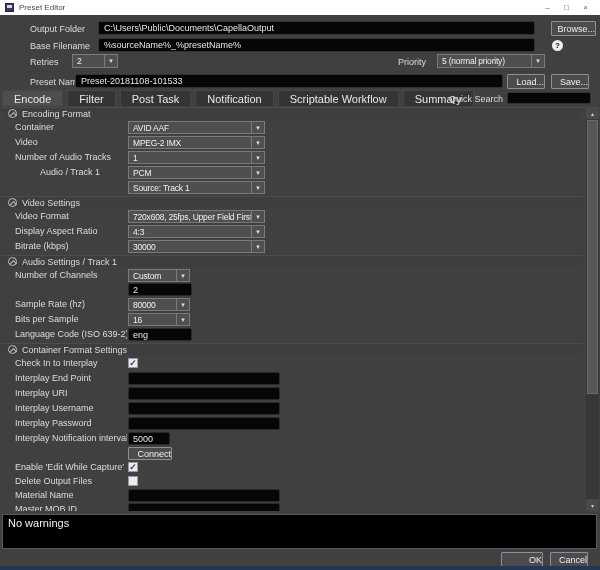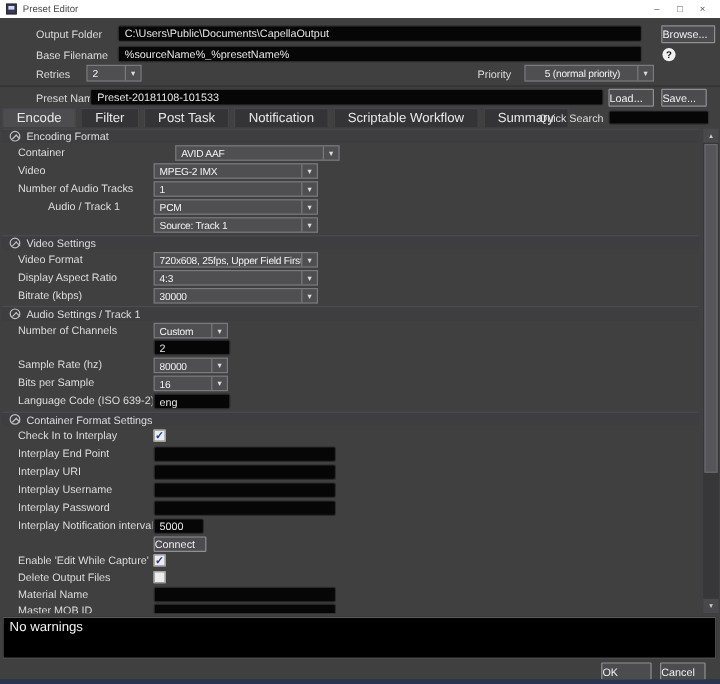--- a/index.html
+++ b/index.html
@@ -19,21 +19,21 @@
 
   .dlgbody { position:absolute; top:15px; left:0; right:0; bottom:0; }
 
   .lbl { font-size:9px; color:#dcdcdc; white-space:nowrap; }
   .abs { position:absolute; }
 
   .tin { position:absolute; background:#060606; border:1px solid #333336; border-radius:2px;
          color:#e6e6e6; font-size:9px; height:14px; padding:0 5px; font-family:inherit; outline:none; }
 
   .btn { background:#4c4c4f; border:1px solid #8f8f92; border-radius:1px; color:#f0f0f0;
-         font-size:9px; display:flex; align-items:center; justify-content:flex-start; cursor:default; }
+         font-size:9px; display:flex; align-items:center; justify-content:flex-end; cursor:default; }
 
   .dd { display:flex; align-items:stretch; background:#4f4f52; border:1px solid #7a7a7d; height:14px; }
   .dd-val { flex:1; font-size:8.5px; letter-spacing:-0.2px; color:#f2f2f2; display:flex; align-items:center;
             padding:0 4px; white-space:nowrap; overflow:hidden; }
   .dd-arr { width:13px; border-left:1px solid #7a7a7d; display:flex; align-items:center;
             justify-content:center; font-size:7px; color:#dddddd; flex:none; }
 
   .help-icon { position:absolute; width:11px; height:11px; border-radius:50%; background:#f0f0f0;
                color:#111; font-size:8px; font-weight:bold; display:flex; align-items:center; justify-content:center; }
 
@@ -104,21 +104,21 @@
     <span class="lbl abs" style="left:30px; top:26px;">Base Filename</span>
     <input class="tin" style="left: 98px; top: 23px; width: 437px;" value="%sourceName%_%presetName%">
     <span class="help-icon" style="left:552px; top:25px;">?</span>
 
     <span class="lbl abs" style="left:30px; top:42px;text-align:center;">Retries</span>
     <div class="dd abs" style="left:72px; top:39px; width:46px;">
       <span class="dd-val">2</span>
       <span class="dd-arr">▾</span>
     </div>
     <span class="lbl abs" style="left:398px; top:42px;">Priority</span>
-    <div class="dd abs" style="left:437px; top:39px; width:108px;padding-left:12px;">
+    <div class="dd abs" style="left:437px; top:39px; width:108px;">
       <span class="dd-val">5 (normal priority)</span>
       <span class="dd-arr">▾</span>
     </div>
 
     <div class="hsep" style="top:56px;"></div>
 
     <span class="lbl abs" style="left:30px; top:62px;">Preset Name</span>
     <input class="tin" style="left: 75px; top: 59px; width: 428px;" value="Preset-20181108-101533">
     <div class="btn abs" style="left:507px; top:59px; width:38px; height:15px;">
         <span>Load...</span>
@@ -152,21 +152,21 @@
 
     <div class="content">
       <div class="sections">
 
         <div class="sech">
           <span class="collapse-icon"></span>
           <span class="lbl">Encoding Format</span>
         </div>
         <div class="crow">
           <span class="lbl">Container</span>
-          <div class="dd ctrl" style="width:137px; height:13px;margin-left:18px;">
+          <div class="dd ctrl" style="width:137px; height:13px;">
             <span class="dd-val">AVID AAF</span>
             <span class="dd-arr">▾</span>
           </div>
         </div>
         <div class="crow">
           <span class="lbl">Video</span>
           <div class="dd ctrl" style="width:137px; height:13px;">
             <span class="dd-val">MPEG-2 IMX</span>
             <span class="dd-arr">▾</span>
           </div>

